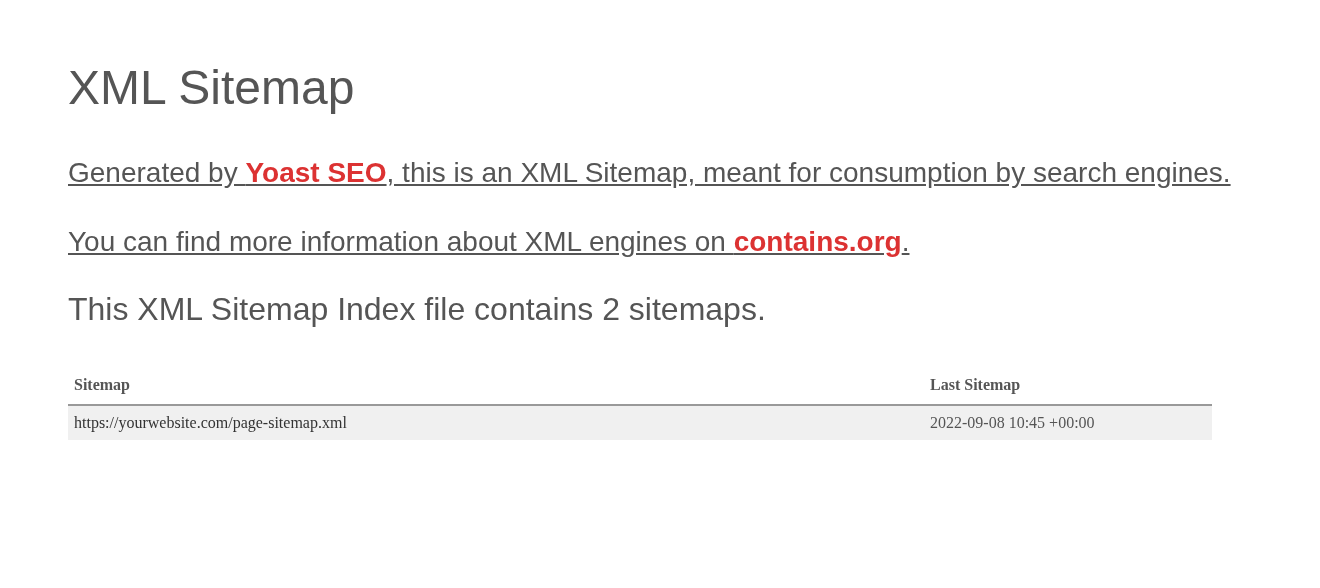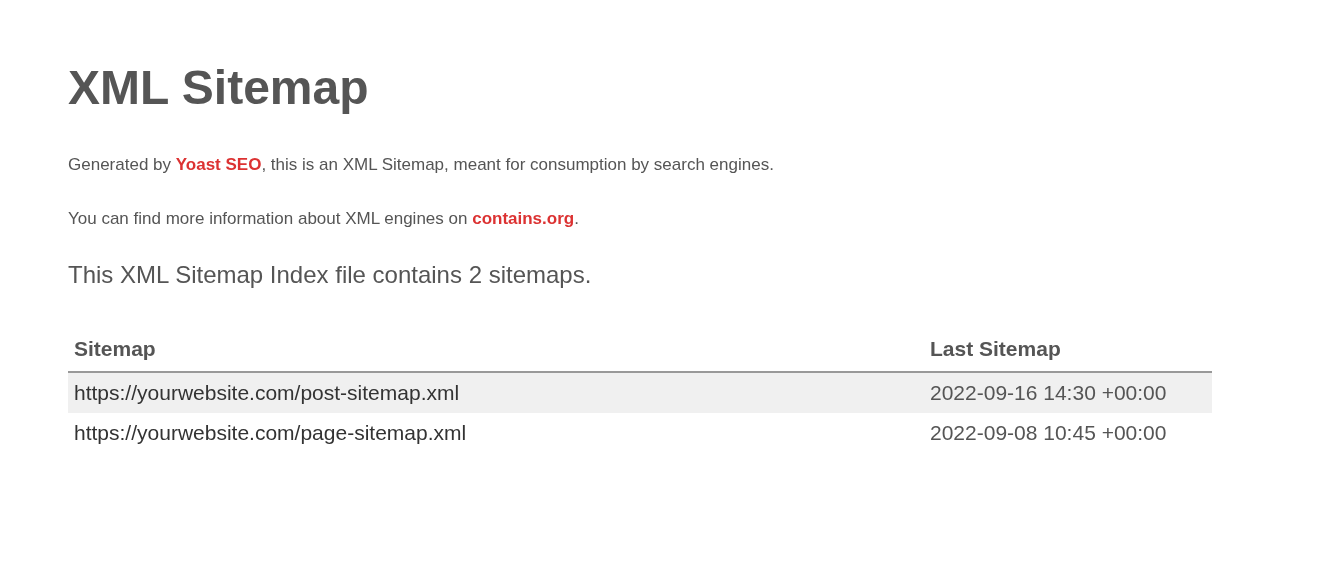--- a/index.html
+++ b/index.html
@@ -8,44 +8,46 @@
       box-sizing: border-box;
     }
     body {
       font-family: -apple-system, BlinkMacSystemFont, "Segoe UI", Helvetica, Arial, sans-serif;
       background: #fff;
       padding: 60px 68px;
       width: 1320px;
     }
     h1 {
       font-size: 48px;
-      font-weight: 700;
+      font-weight: 400;
       color: #555;
       margin-bottom: 38px;
     }
     .intro p {
-      font-size: 17px;
+      font-size: 28px;
       color: #555;
       margin-bottom: 30px;
       line-height: 1.4;
+      text-decoration: underline;
     }
     .intro a {
       color: #dc3232;
       font-weight: 700;
       text-decoration: none;
     }
     .count-line {
-      font-size: 24px;
+      font-size: 32px;
       color: #555;
       margin-bottom: 40px;
     }
     table {
       width: 1144px;
       border-collapse: collapse;
-      font-size: 21px;
+      font-size: 16px;
+      font-family: Liberation Serif, serif;
     }
     thead th {
       text-align: left;
       font-weight: 700;
       color: #555;
       padding: 8px 6px 10px 6px;
       border-bottom: 2px solid #999;
     }
     thead th:first-child {
       width: 856px;
@@ -86,21 +88,17 @@
 
 <table>
   <thead>
     <tr>
       <th>Sitemap</th>
       <th>Last Sitemap</th>
     </tr>
   </thead>
   <tbody>
     <tr>
-      <td><a href="#">https://yourwebsite.com/post-sitemap.xml</a></td>
-      <td class="modified">2022-09-16 14:30 +00:00</td>
-    </tr>
-    <tr>
       <td><a href="#">https://yourwebsite.com/page-sitemap.xml</a></td>
       <td class="modified">2022-09-08 10:45 +00:00</td>
     </tr>
   </tbody>
 </table>
 
 </body></html>

